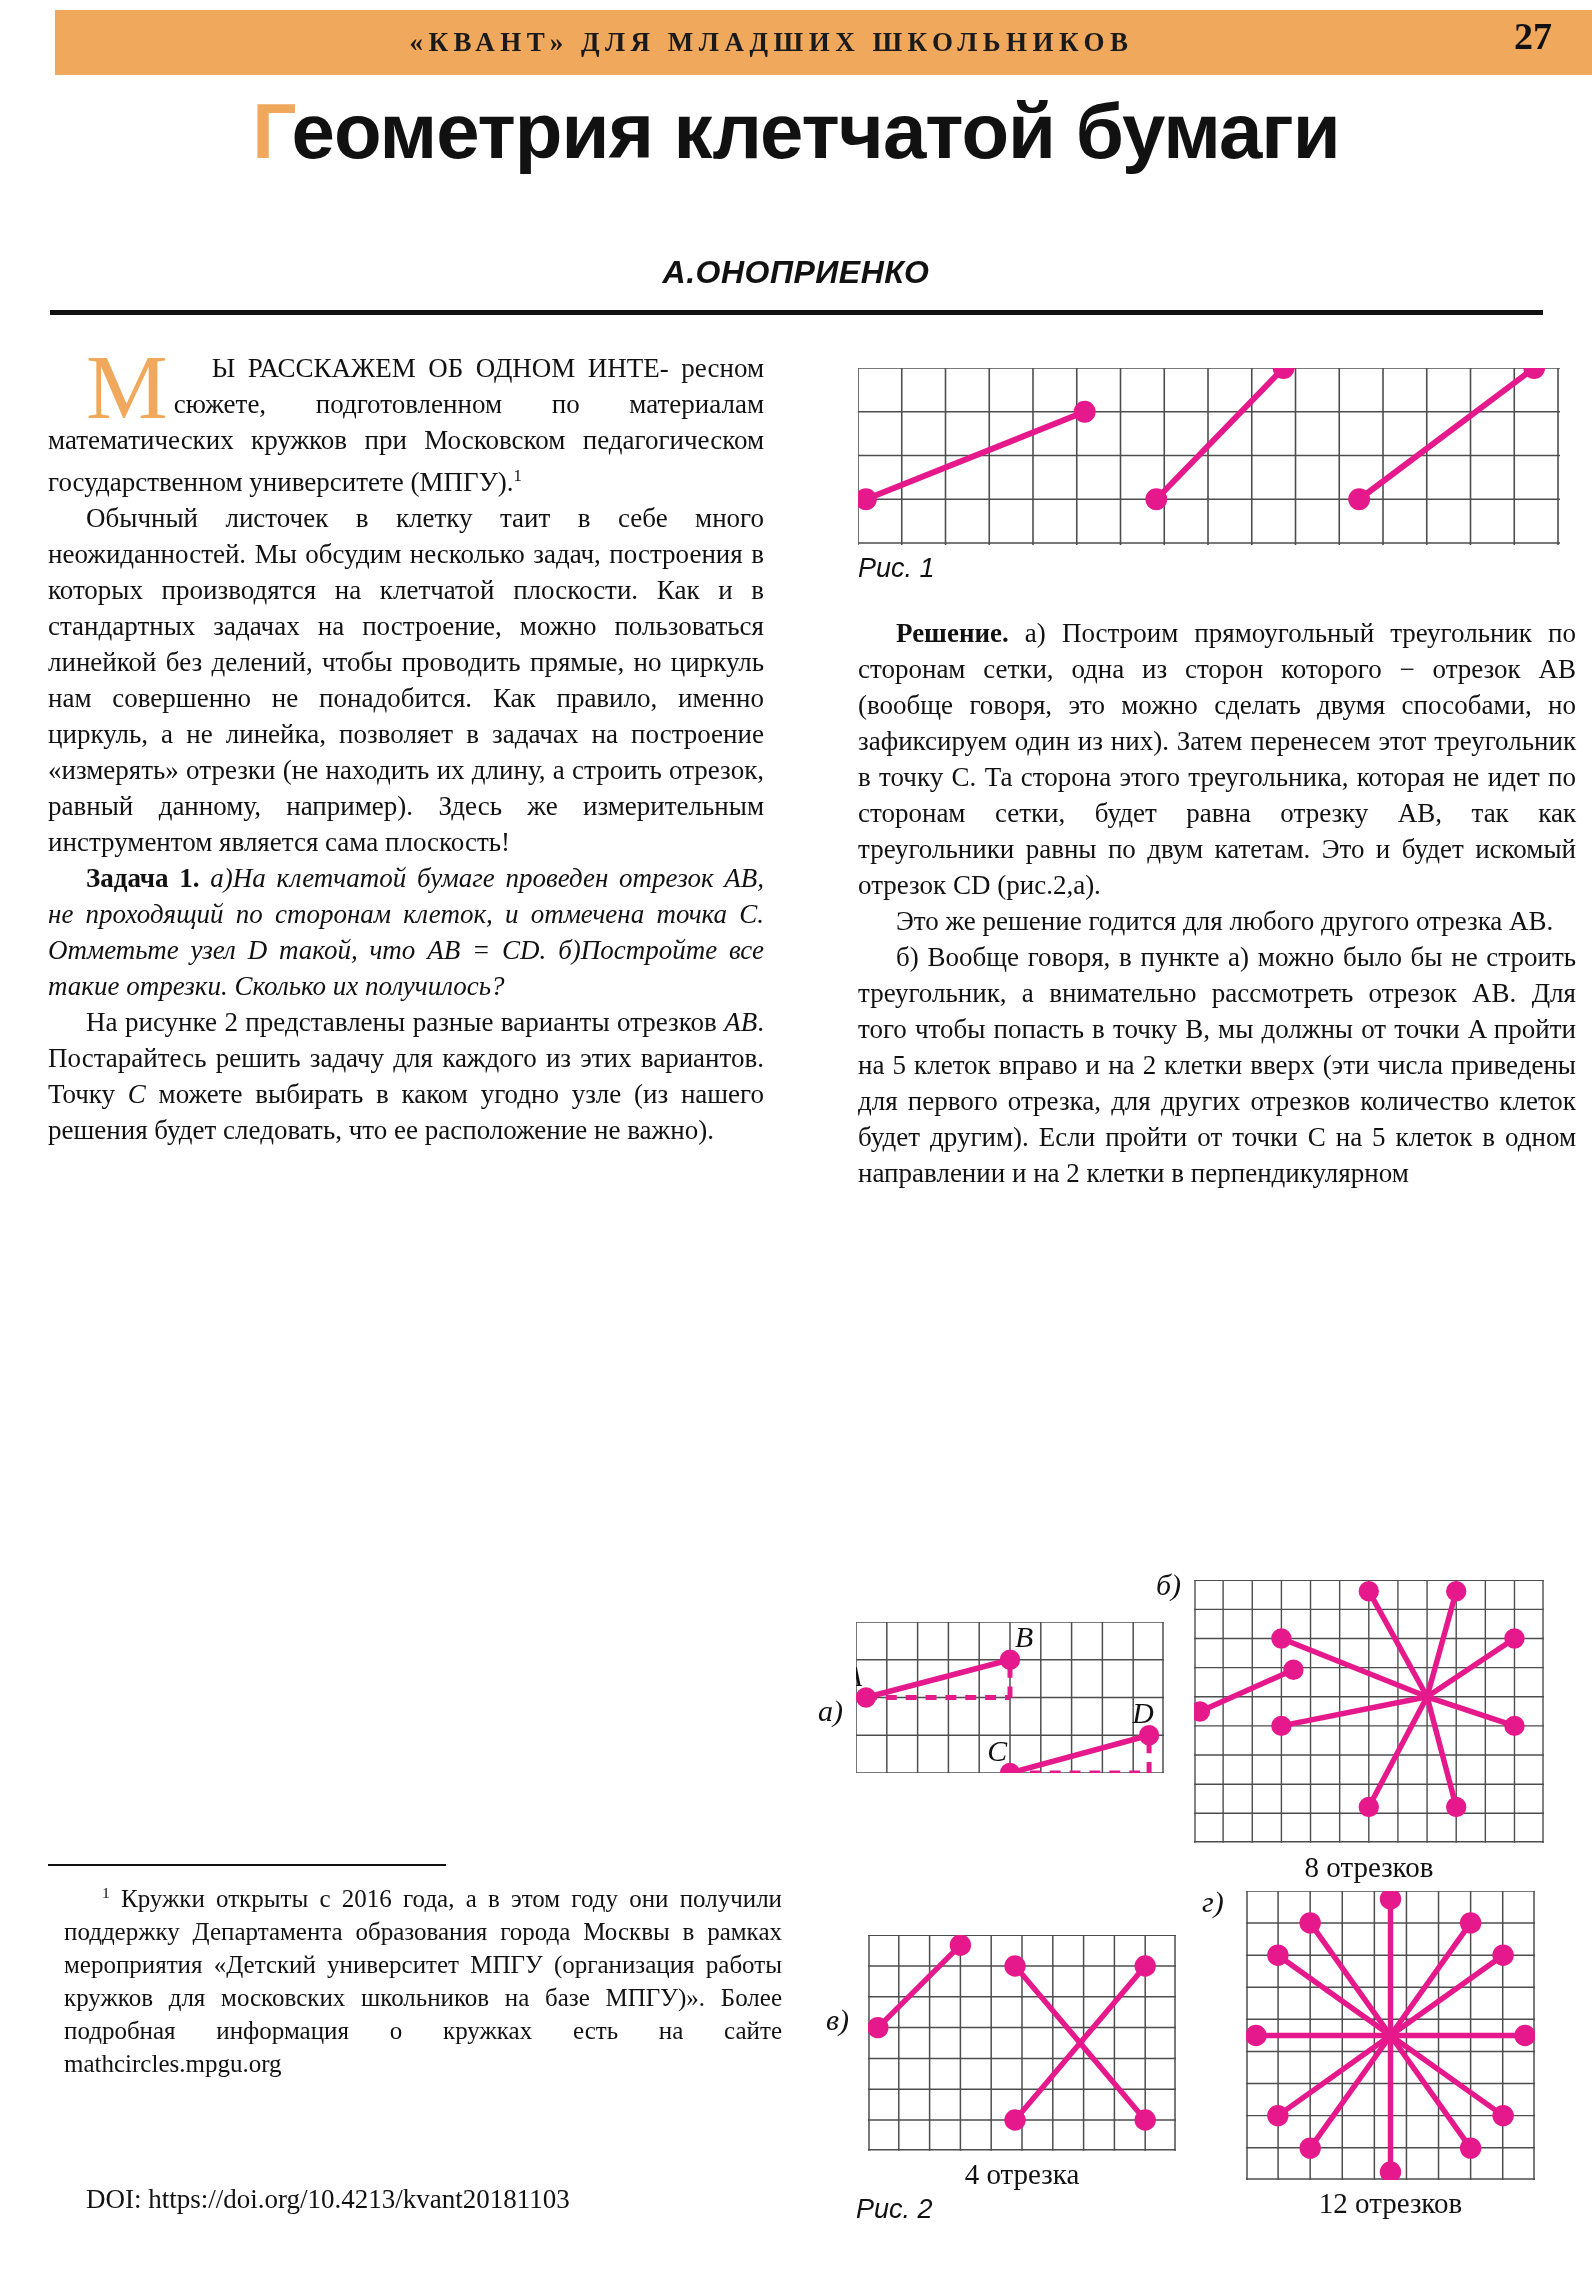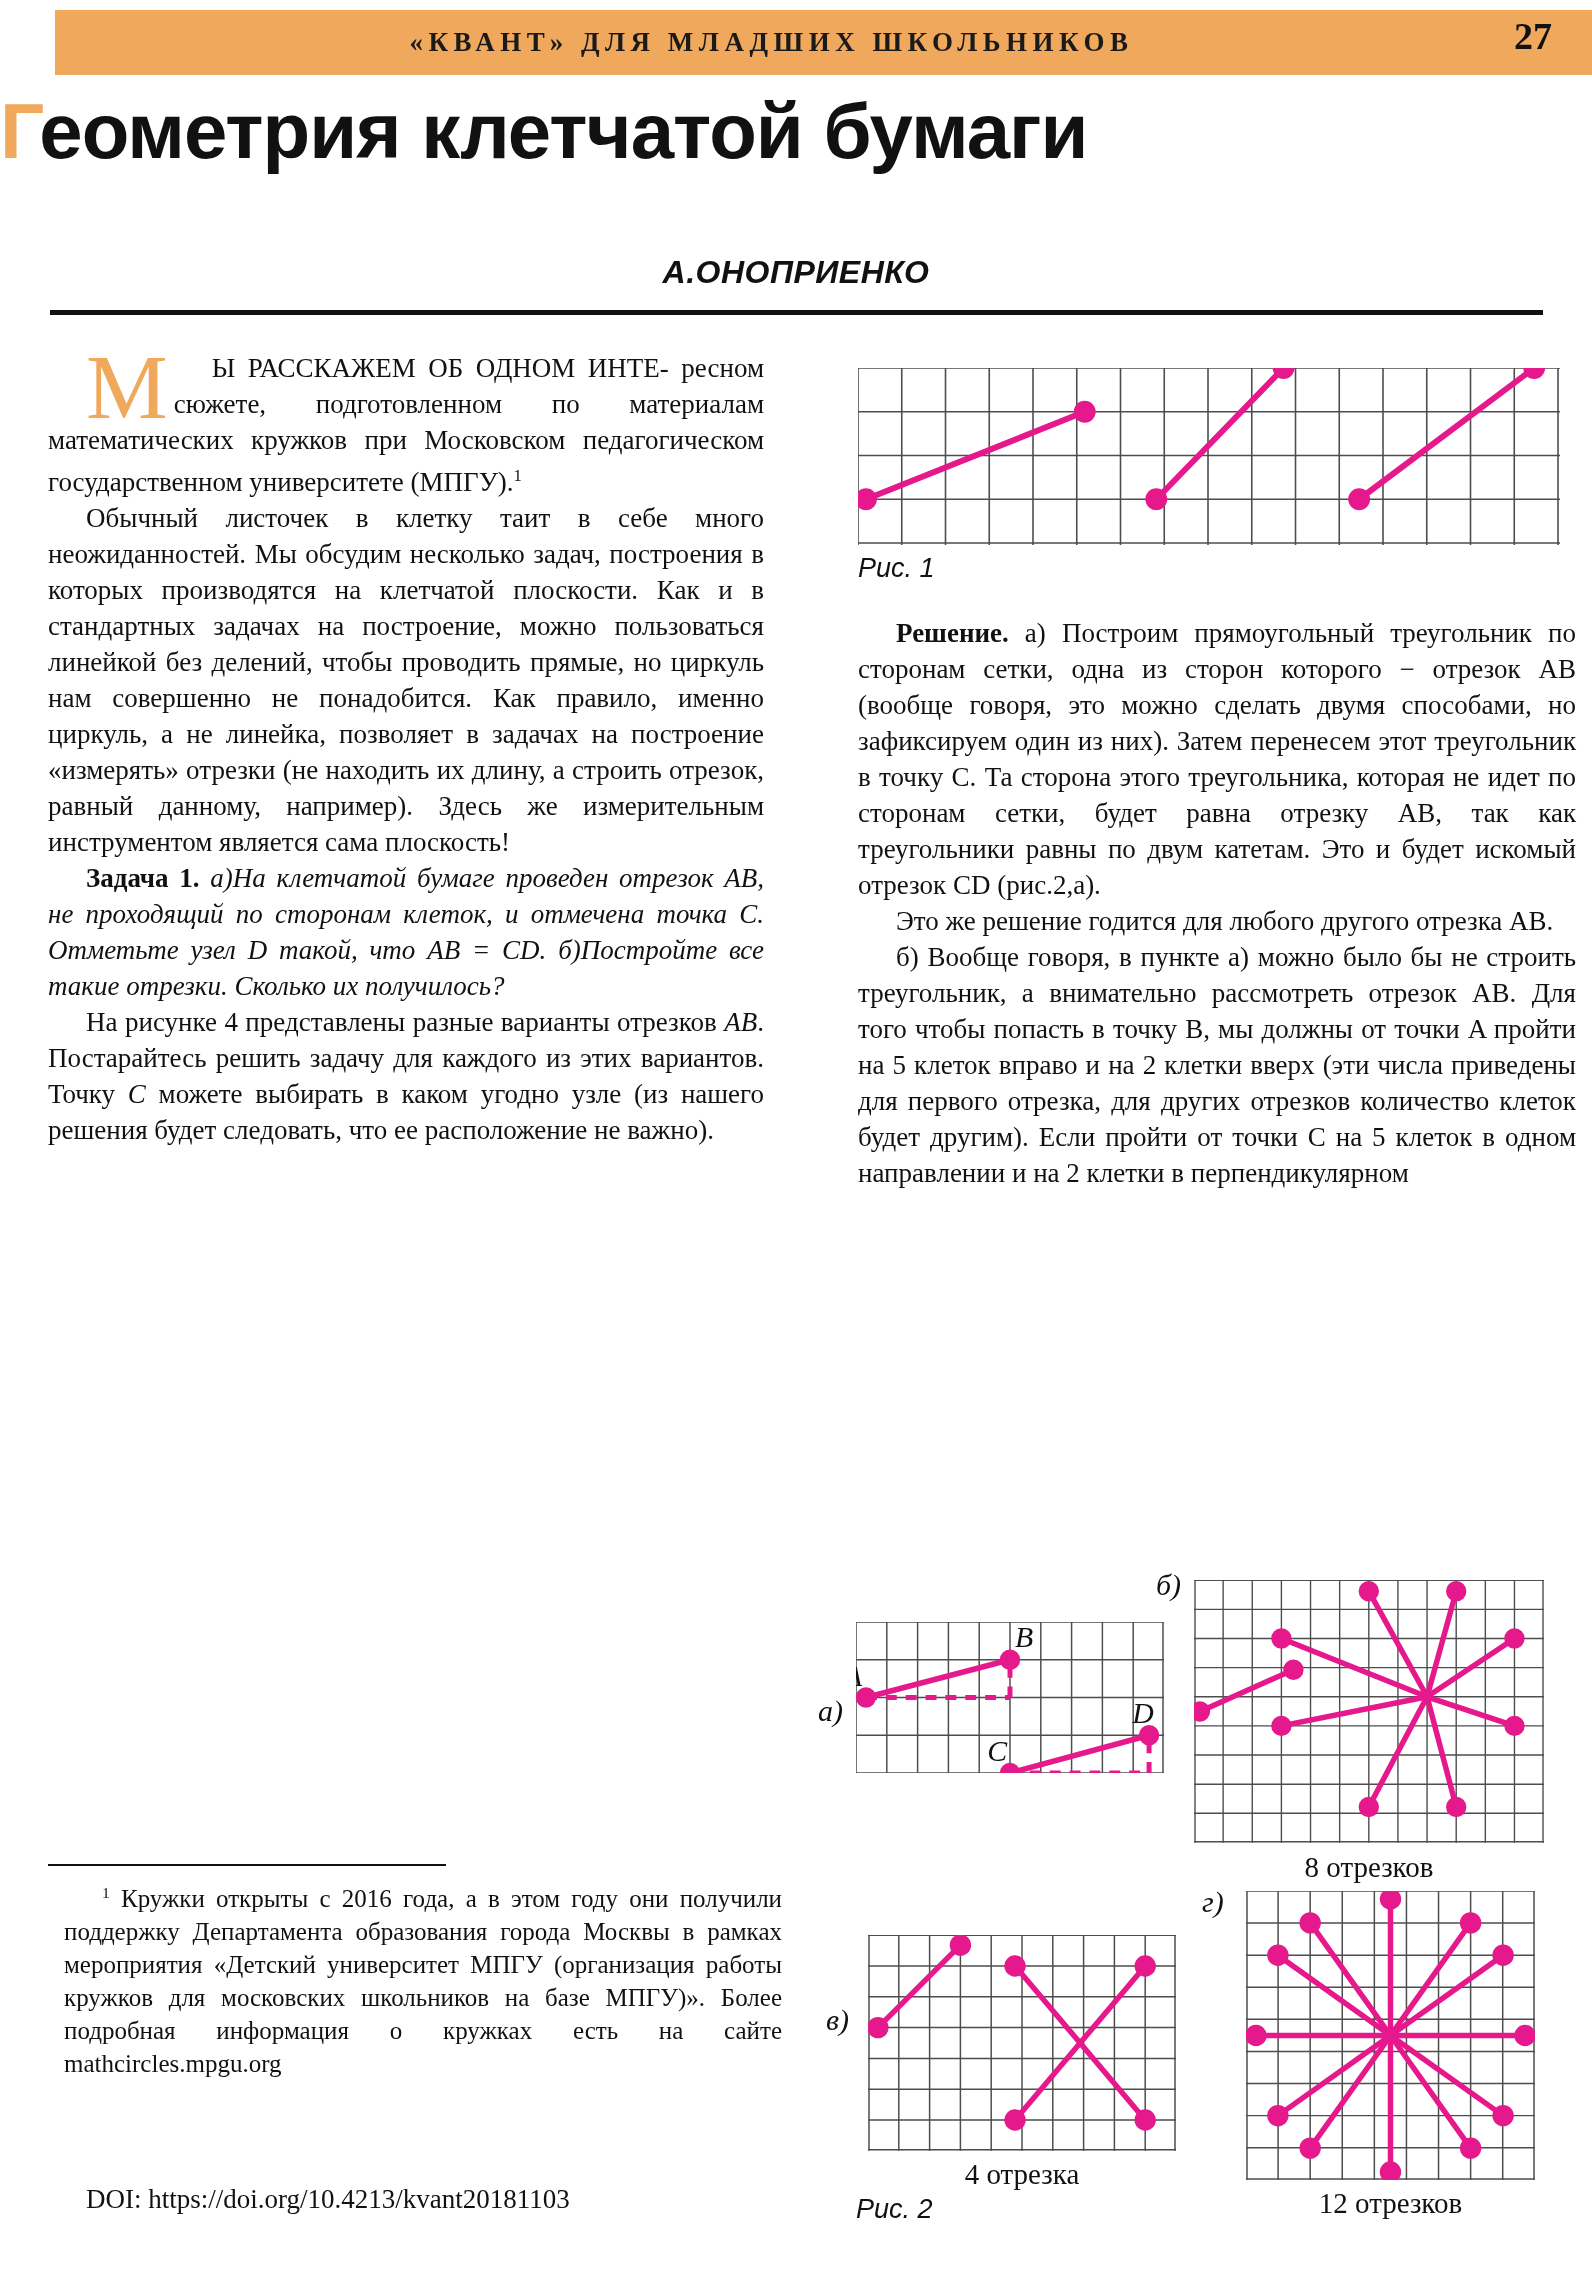--- a/index.html
+++ b/index.html
@@ -27,21 +27,21 @@
   .hdr-page{
     position:absolute; right:40px; top:0; height:52px;
     display:flex; align-items:center;
     font-family:"Liberation Serif","DejaVu Serif",serif;
     font-weight:bold; font-size:38px; color:#111;
   }
 
   
   .title{
     position:absolute; left:0; top:92px; width:1592px;
-    text-align:left;
+    text-align:center;
     font-family:"Liberation Sans","DejaVu Sans",sans-serif;
     font-weight:bold; font-size:78px; line-height:1;
     letter-spacing:-1px;
     white-space:nowrap;
     color:#111;
   }
   .title .drop{ color:#efa85c; }
 
   .author{
     position:absolute; left:0; top:254px; width:1592px;
@@ -136,21 +136,21 @@
 
 <div class="col col-left">
 
   <p class="lead"><span class="dropcap">М</span><span>Ы РАССКАЖЕМ ОБ ОДНОМ ИНТЕ-</span> <span>ресном сюжете, подготовленном по материалам математических кружков при Московском педагогическом государствен­ном университете (МПГУ).</span><sup>1</sup></p>
 
   <p>Обычный листочек в клетку таит в себе много неожиданностей. Мы обсудим не­сколько задач, построения в которых про­изводятся на клетчатой плоскости. Как и в стандартных задачах на построение, мож­но пользоваться линейкой без делений, чтобы проводить прямые, но циркуль нам совершенно не понадобится. Как правило, именно циркуль, а не линейка, позволяет в задачах на построение «измерять» отрез­ки (не находить их длину, а строить отре­зок, равный данному, например). Здесь же измерительным инструментом являет­ся сама плоскость!</p>
 
 
   <p><span class="bf">Задача 1.</span> <span class="it">а)</span><span class="it">На клетчатой бумаге проведен отрезок AB, не проходящий по сторонам клеток, и отмечена точка C. Отметьте узел D такой, что AB = CD.</span> <span class="it">б)</span><span class="it">Постройте все такие отрезки. Сколь­ко их получилось?</span></p>
 
-  <p><span>На рисунке 4 представлены разные ва­рианты отрезков </span><span class="it">AB</span><span>. Постарайтесь ре­шить задачу для каждого из этих вариан­тов. Точку </span><span class="it">C</span><span> можете выбирать в каком угодно узле (из нашего решения будет следовать, что ее расположение не важно).</span></p>
+  <p><span>На рисунке 2 представлены разные ва­рианты отрезков </span><span class="it">AB</span><span>. Постарайтесь ре­шить задачу для каждого из этих вариан­тов. Точку </span><span class="it">C</span><span> можете выбирать в каком угодно узле (из нашего решения будет следовать, что ее расположение не важно).</span></p>
 
 </div>
 
 <div class="fn-rule"></div>
 
 <div class="footnote">
   <p><sup>1</sup> <span>Кружки открыты с 2016 года, а в этом году они получили поддержку Департамента образования города Москвы в рамках меро­приятия «Детский университет МПГУ (орга­низация работы кружков для московских школьников на базе МПГУ)». Более подроб­ная информация о кружках есть на сайте mathcircles.mpgu.org</span></p>
 </div>
 
 <div class="doi">DOI: https://doi.org/10.4213/kvant20181103</div>

